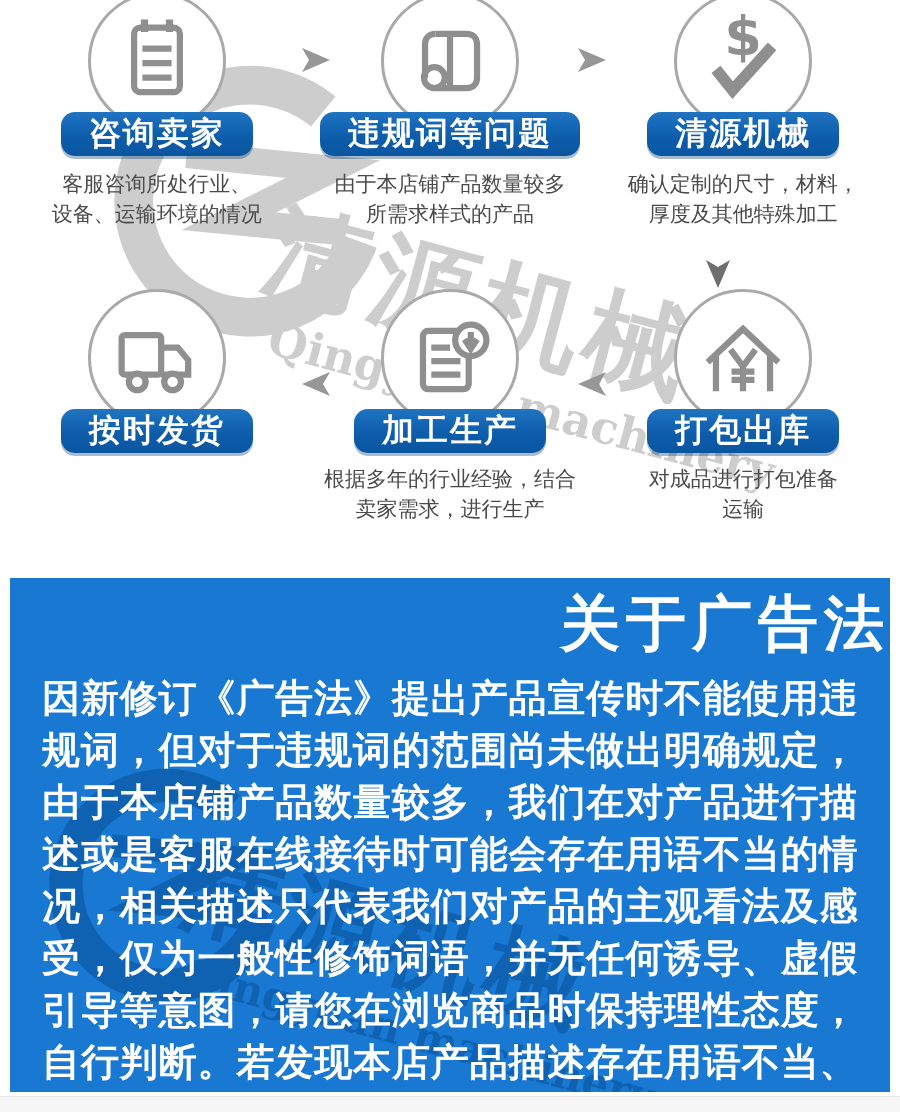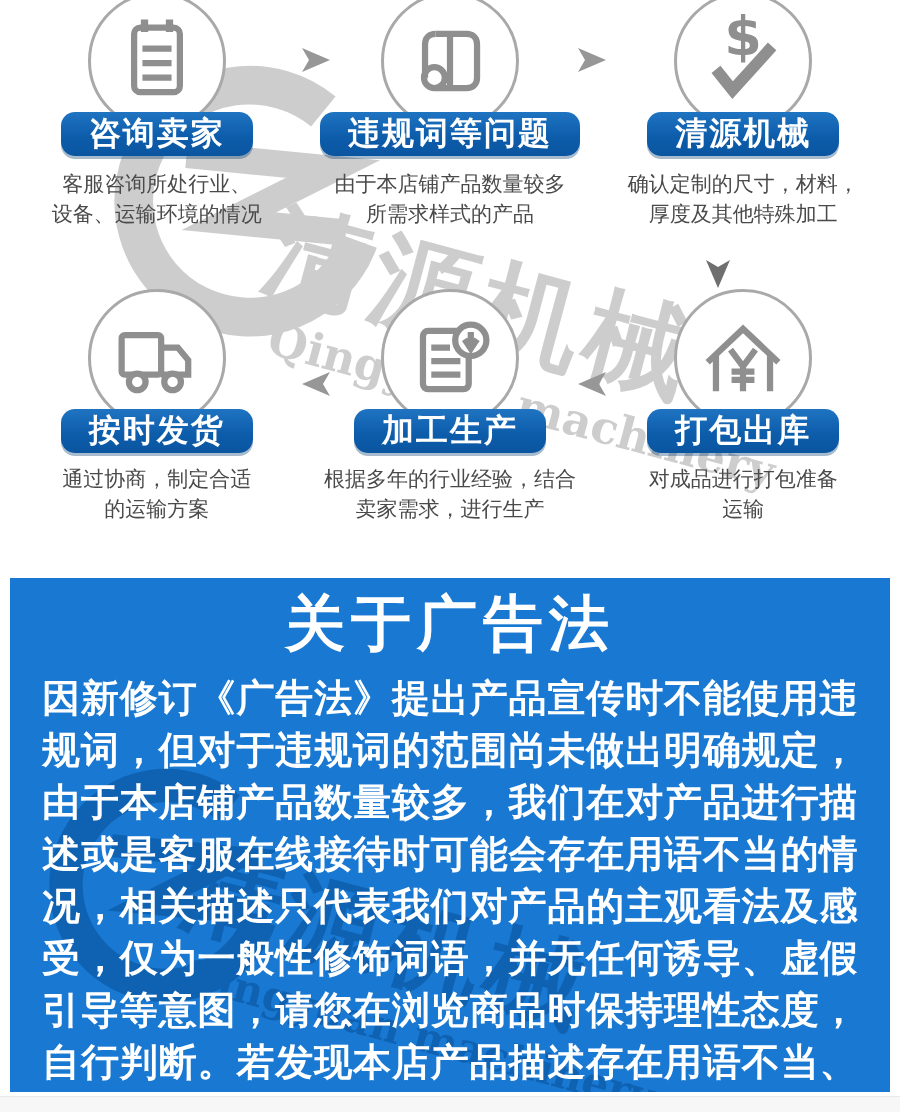--- a/index.html
+++ b/index.html
@@ -38,21 +38,21 @@
   .wm .wm-cn{position:absolute;left:170px;top:110px;font-size:104px;font-weight:bold;letter-spacing:6px;white-space:nowrap;}
   .wm .wm-en{position:absolute;left:195px;top:240px;font-size:45px;font-weight:bold;white-space:nowrap;
              font-family:"DejaVu Serif","Liberation Serif",serif;}
   .wm-blue .swirl{width:250px;height:250px;}
   .wm-blue .wm-cn{left:140px;top:50px;font-size:98px;}
   .wm-blue .wm-en{left:160px;top:175px;font-size:42px;}
 
   
   .adlaw{position:absolute;left:10px;top:578px;width:880px;height:514px;background:#1878d2;overflow:hidden;}
   .adlaw-inner{position:relative;z-index:1;}
-  .adlaw-title{margin:10px 0 0 0;text-align:center;color:#fff;font-size:60px;line-height:72px;
+  .adlaw-title{margin:10px 0 0 0;text-align:right;color:#fff;font-size:60px;line-height:72px;
                font-weight:800;letter-spacing:6px;}
   .adlaw-body{margin:12px 32px 0 32px;color:#fff;font-size:38px;font-weight:bold;line-height:52px;
               letter-spacing:.5px;text-align:justify;}
 
   .bottom-strip{position:absolute;left:0;top:1096px;width:900px;height:16px;background:#f7f7f7;border-top:1px solid #e9e9e9;}
 </style>
 </head>
 <body>
 
 <div class="page">
@@ -113,22 +113,20 @@
         <div class="step">
           <div class="circle">
             <svg viewBox="0 0 100 100" fill="none" stroke="#8f8f8f" stroke-width="6">
               <rect x="16" y="28" width="38" height="38" rx="3"></rect>
               <path d="M54 40 h16 l10 12 v14 h-26"></path>
               <circle cx="31" cy="73" r="8" fill="#fff"></circle>
               <circle cx="65" cy="73" r="8" fill="#fff"></circle>
             </svg>
           </div>
           <div class="banner">按时发货</div>
-          <div class="desc">通过协商，制定合适
-的运输方案</div>
         </div>
         <div class="step">
           <div class="circle">
             <svg viewBox="0 0 100 100" fill="none" stroke="#8f8f8f" stroke-width="6">
               <rect x="24" y="24" width="44" height="56" rx="5"></rect>
               <path d="M32 40 h18 M32 53 h28 M32 66 h28"></path>
               <circle cx="70" cy="33" r="15" fill="#ffffff"></circle>
               <path d="M70 25 v11"></path>
               <polyline points="64,32 70,41 76,32"></polyline>
             </svg>

